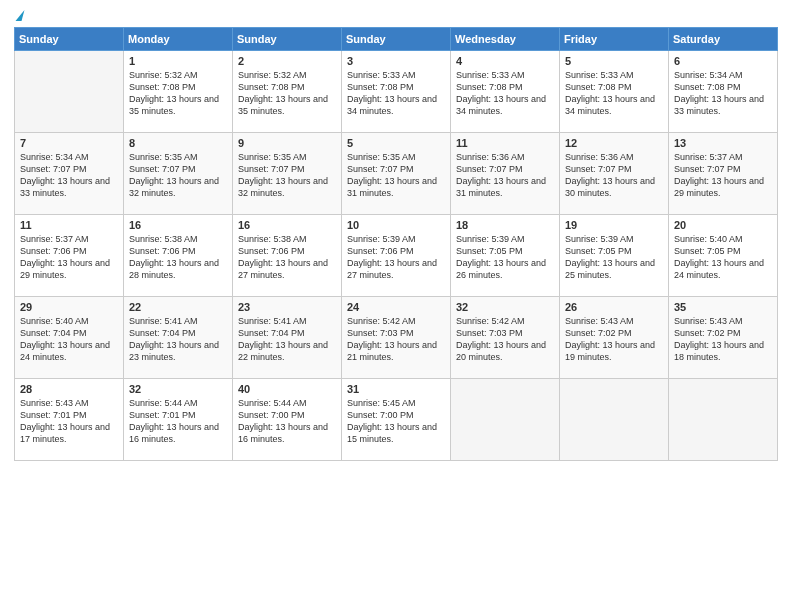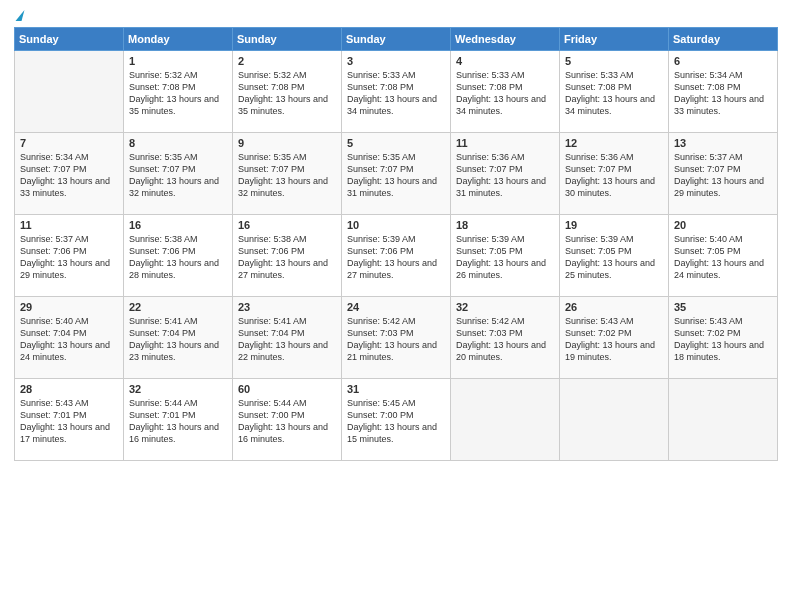--- a/index.html
+++ b/index.html
@@ -236,21 +236,21 @@
         <tr>
           <td>
             <span class="day-number">28</span>
             <div class="day-info">Sunrise: 5:43 AM<br>Sunset: 7:01 PM<br>Daylight: 13 hours and 17 minutes.</div>
           </td>
           <td>
             <span class="day-number">32</span>
             <div class="day-info">Sunrise: 5:44 AM<br>Sunset: 7:01 PM<br>Daylight: 13 hours and 16 minutes.</div>
           </td>
           <td>
-            <span class="day-number">60</span>
+            <span class="day-number">40</span>
             <div class="day-info">Sunrise: 5:44 AM<br>Sunset: 7:00 PM<br>Daylight: 13 hours and 16 minutes.</div>
           </td>
           <td>
             <span class="day-number">31</span>
             <div class="day-info">Sunrise: 5:45 AM<br>Sunset: 7:00 PM<br>Daylight: 13 hours and 15 minutes.</div>
           </td>
           <td class="empty"></td>
           <td class="empty"></td>
           <td class="empty"></td>
         </tr>

